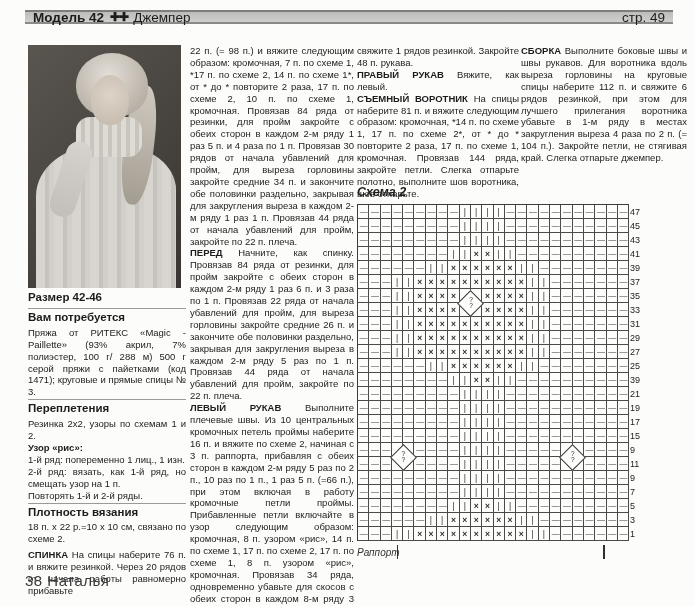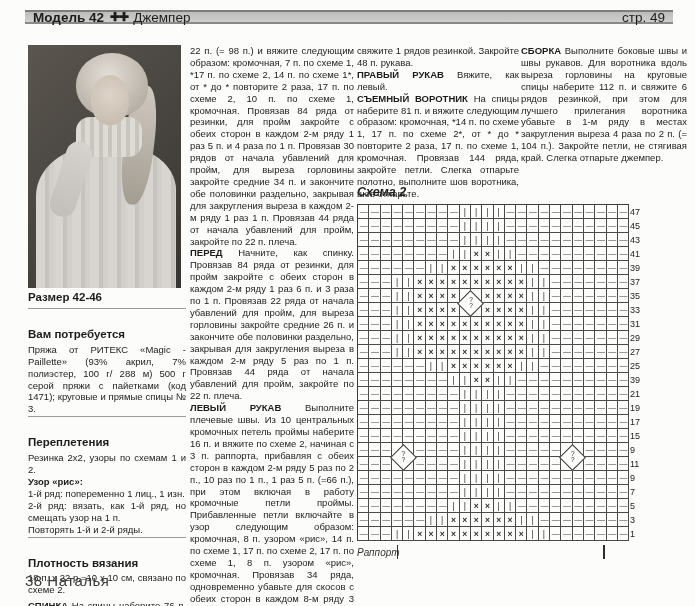--- a/index.html
+++ b/index.html
@@ -28,21 +28,21 @@
     background:repeating-linear-gradient(90deg,#dedbd5 0 5px,#c8c5bf 5px 9px); }
   .sweater { position:absolute; left:8px; top:100px; width:140px; height:150px;
     border-radius:46% 42% 6px 6px / 34% 30% 4px 4px;
     background:repeating-linear-gradient(90deg,#d8d5d0 0 9px,#c6c3be 9px 13px,#d2cfca 13px 18px); }
   .arm { position:absolute; left:30px; top:95px; width:26px; height:78px; border-radius:13px;
     background:linear-gradient(#d6d3ce,#c2bfba); transform:rotate(18deg); }
 
   
   .left-col { position:absolute; left:28px; top:292px; width:158px; font-size:9.5px; line-height:11.9px; text-align:justify; }
   .size-heading { font-size:11.5px; font-weight:bold; margin-bottom:4px; }
-  .section { border-top:1px solid #9a9a98; margin-top:1px; padding-top:20px; }
+  .section { border-top:1px solid #9a9a98; margin-top:1px; padding-top:3px; }
   .section h3 { font-size:11.5px; font-weight:bold; margin-bottom:3px; }
   .lead { font-weight:bold; }
   .pattern-name { font-weight:bold; }
 
   
   .col { position:absolute; top:45px; font-size:9.5px; line-height:11.9px; text-align:justify; }
   .col2 { left:190px; width:164px; }
   .col3 { left:357px; width:162px; }
   .col4 { left:521px; width:166px; }
   .col p { margin:0; }

